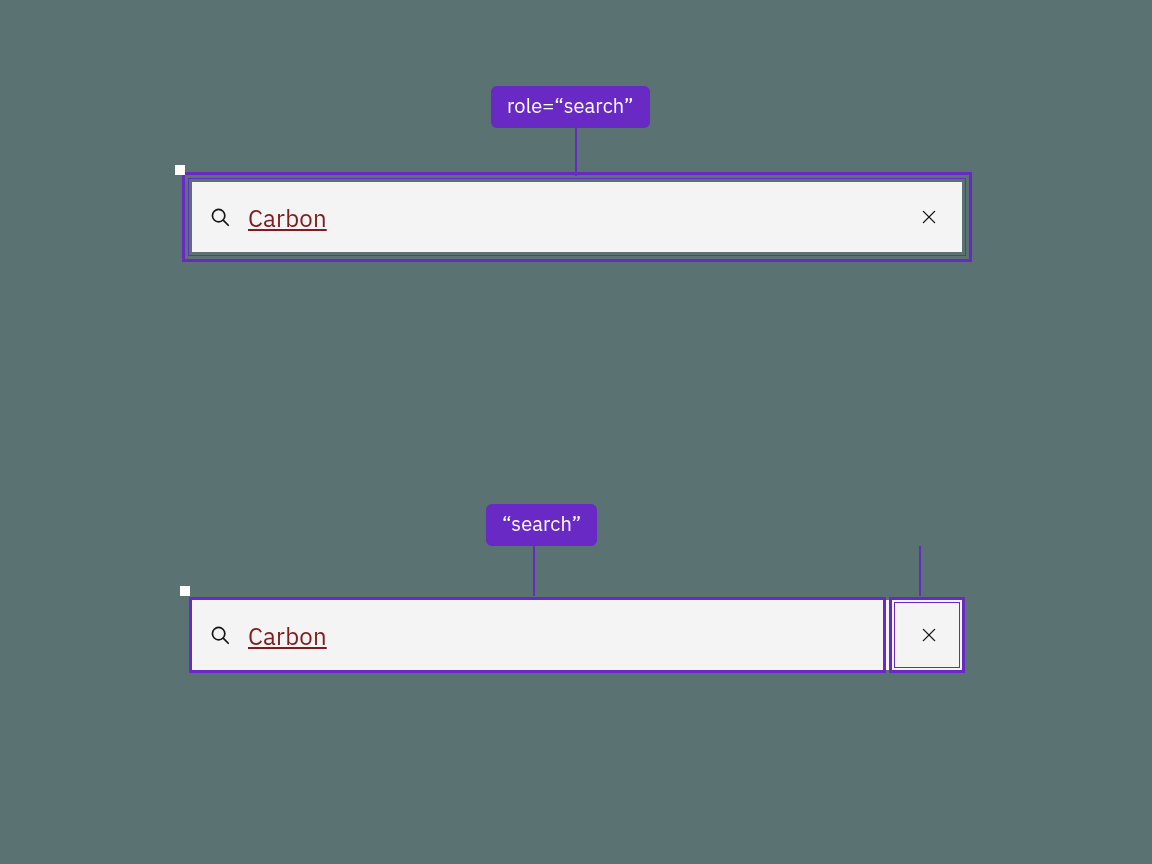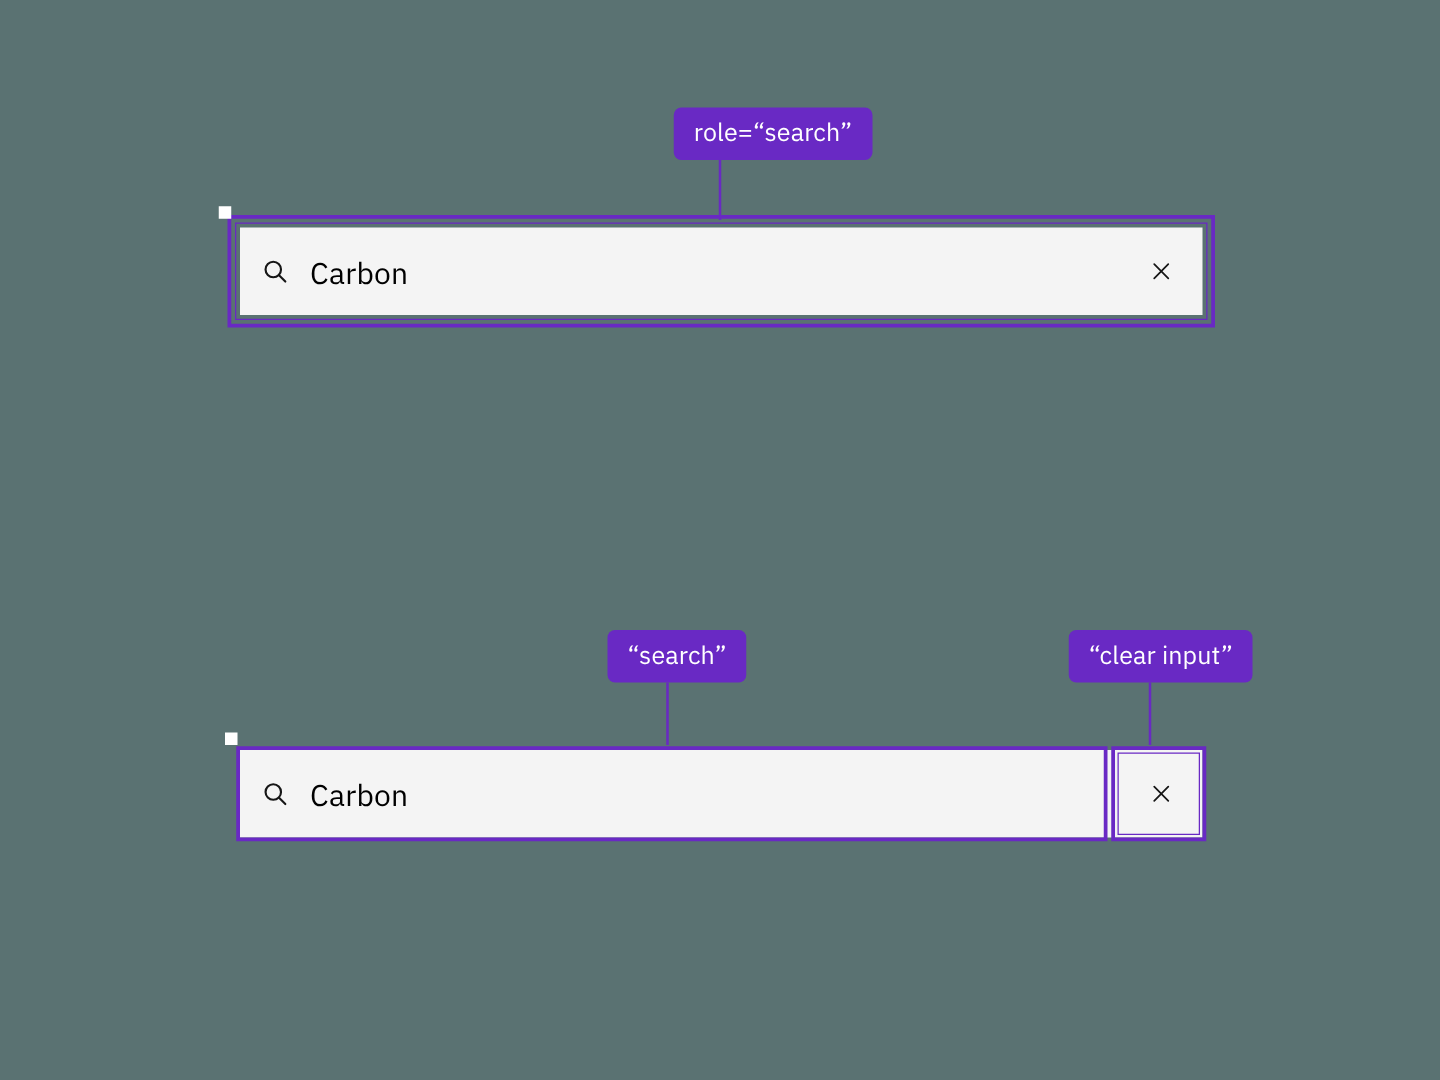--- a/index.html
+++ b/index.html
@@ -77,23 +77,24 @@
     width: 56px;
     flex: 0 0 56px;
     height: 100%;
     display: flex;
     align-items: center;
     justify-content: center;
   }
   .searchbar .field {
     flex: 1 1 auto;
     font-size: 24px;
-    color: #000000;
+    color: #7f1d1d;
     letter-spacing: 0.2px;
     padding-top: 2px;
+    text-decoration: underline;
   }
   .searchbar .clear {
     width: 66px;
     flex: 0 0 66px;
     height: 100%;
     display: flex;
     align-items: center;
     justify-content: center;
   }
 
@@ -111,21 +112,21 @@
     border: 1px solid #6929c4;
   }
 
   svg { display: block; }
 </style>
 </head>
 <body>
 
 <div class="panel top">
 
-  <div class="tag" style="left:491px; top:86px;margin-left:48px;">role=“search”</div>
+  <div class="tag" style="left:491px; top:86px;">role=“search”</div>
 
   <div class="connector" style="left:575px; top:128px; height:48px;"></div>
 
   <div class="outer-frame" style="left:182px; top:172px; width:790px; height:90px;">
     <div class="handle"></div>
   </div>
 
   <div class="searchbar" style="left:192px; top:182px; width:770px; height:70px;">
     <div class="mag">
       <svg width="22" height="22" viewBox="0 0 32 32" fill="none">
@@ -146,21 +147,20 @@
 
 </div>
 
 <div class="divider"></div>
 
 <div class="panel bottom">
 
   <div class="tag" style="left:486px; top:84px;">“search”</div>
   <div class="connector" style="left:533px; top:126px; height:50px;"></div>
 
-  <div class="tag" style="left:855px; top:84px;">“clear input”</div>
   <div class="connector" style="left:919px; top:126px; height:50px;"></div>
 
   <div class="handle" style="position:absolute; left:180px; top:166px;"></div>
 
   <div class="searchbar" style="left:192px; top:180px; width:770px; height:70px;">
     <div class="mag">
       <svg width="22" height="22" viewBox="0 0 32 32" fill="none">
         <circle cx="14" cy="14" r="9" stroke="#161616" stroke-width="2.5"></circle>
         <line x1="21" y1="21" x2="28" y2="28" stroke="#161616" stroke-width="2.5" stroke-linecap="round"></line>
       </svg>

